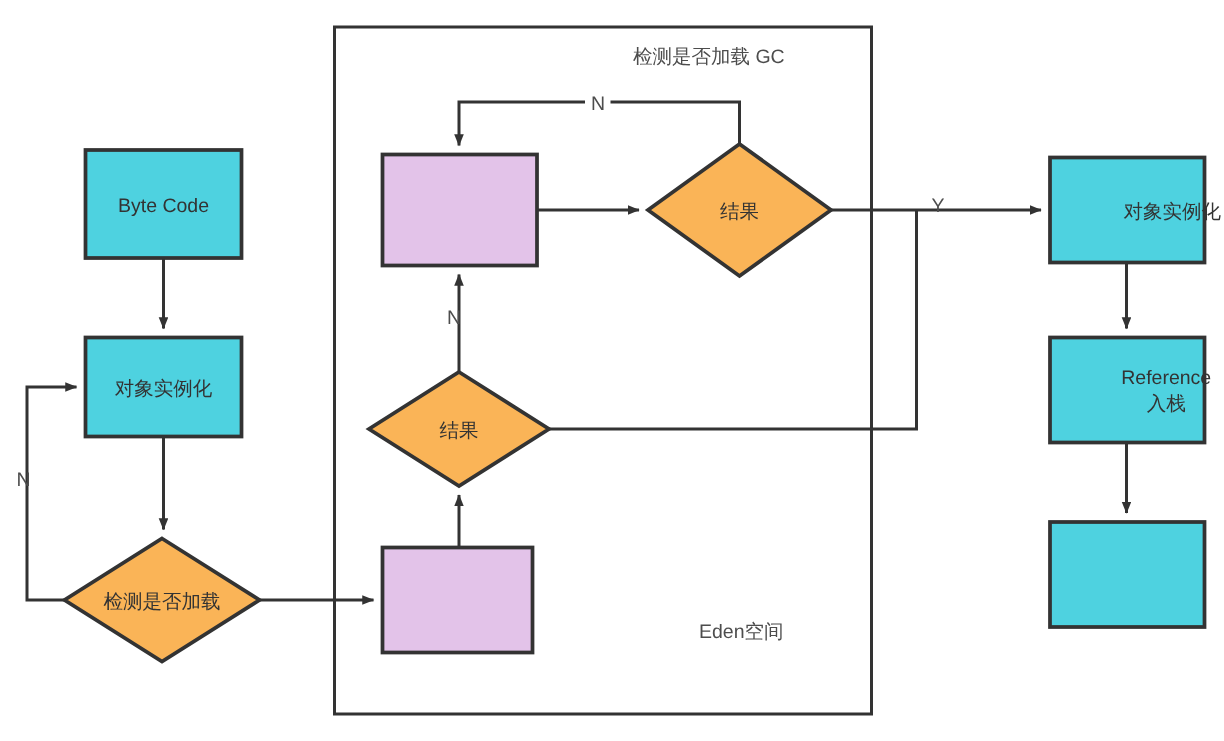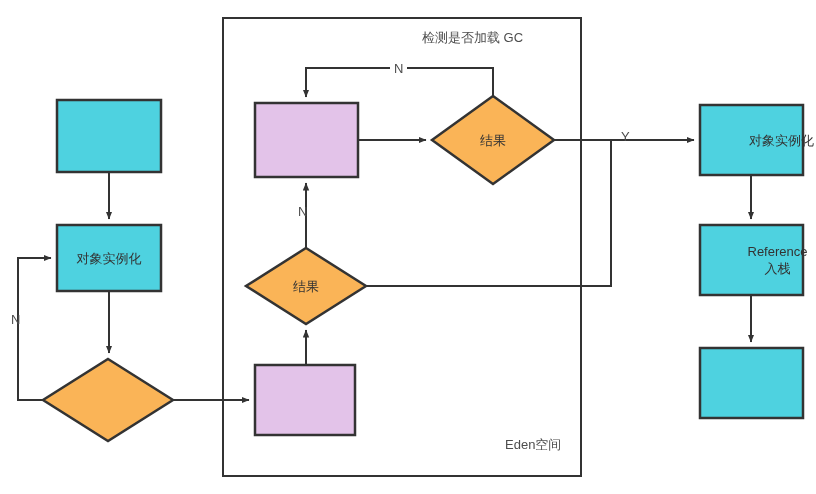--- a/index.html
+++ b/index.html
@@ -104,39 +104,41 @@
 
     <polygon points="493,96 554,140 493,184 432,140" fill="#FAB457" stroke="#333333" stroke-width="2.5"></polygon>
 
     <rect x="700" y="105" width="103" height="70" fill="#4ED2E0" stroke="#333333" stroke-width="2.5"></rect>
 
     <rect x="700" y="225" width="103" height="70" fill="#4ED2E0" stroke="#333333" stroke-width="2.5"></rect>
 
     <rect x="700" y="348" width="103" height="70" fill="#4ED2E0" stroke="#333333" stroke-width="2.5"></rect>
   </svg>
 
+  <div class="node-label" style="left:57px; top:100px; width:104px; height:72px;">Byte Code</div>
 
   <div class="node-label" style="left:57px; top:225px; width:104px; height:66px;">对象实例化</div>
 
+  <div class="node-label" style="left:43px; top:359px; width:130px; height:82px;">检测是否加载</div>
 
 
   <div class="node-label" style="left:246px; top:248px; width:120px; height:76px;">结果</div>
 
 
   <div class="node-label" style="left:432px; top:96px; width:122px; height:88px;">结果</div>
 
   <div class="node-label" style="left:700px; top:105px; width:103px; height:70px;margin-left:30px;">对象实例化</div>
 
   <div class="node-label" style="left:700px; top:225px; width:103px; height:70px;margin-left:26px;">Reference
 入栈</div>
 
 
   <div class="group-label" style="left:422px; top:30px;">检测是否加载 GC</div>
 
-  <div class="group-label" style="left:466px; top:437px;margin-left:39px;">Eden空间</div>
+  <div class="group-label" style="left:466px; top:413px;">Eden空间</div>
 
   <div class="edge-label" style="left:11px; top:313px;">N</div>
 
   <div class="edge-label" style="left:390px; top:62px; background:#ffffff; padding:0 4px;">N</div>
 
   <div class="edge-label" style="left:298px; top:205px;">N</div>
 
   <div class="edge-label" style="left:621px; top:130px;">Y</div>
 
 </div>

